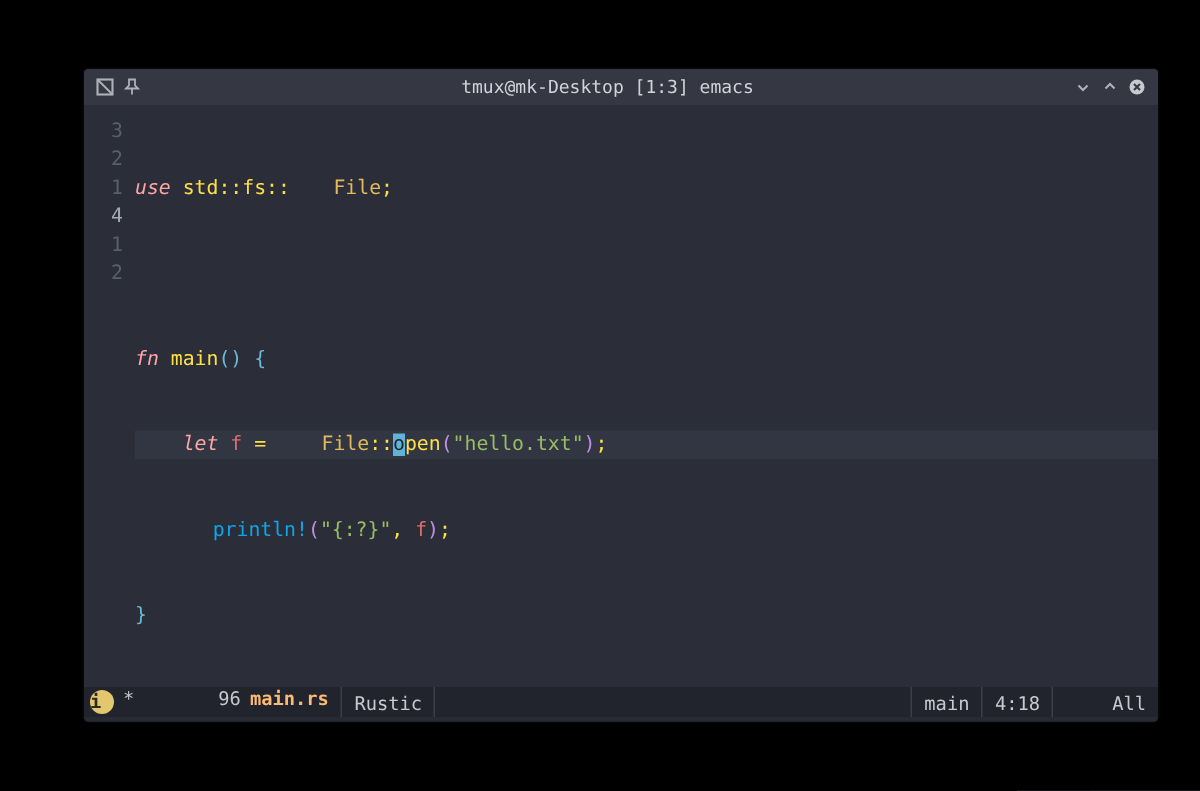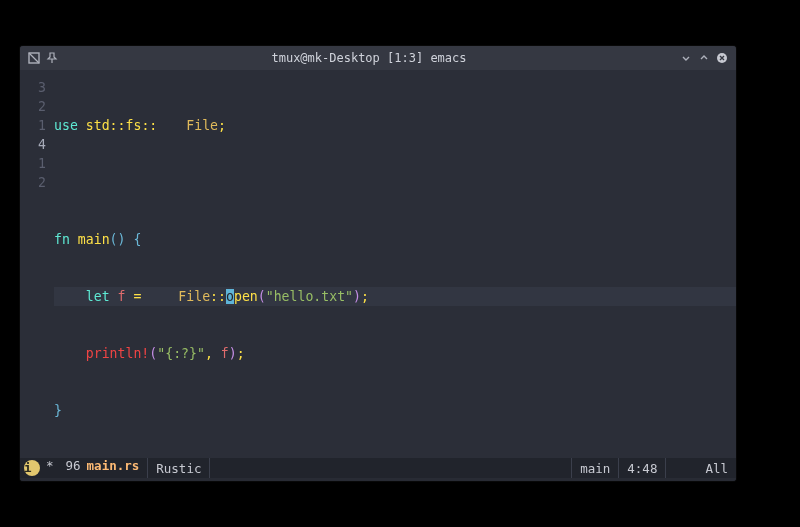--- a/index.html
+++ b/index.html
@@ -6,21 +6,21 @@
     body {
       background: #000;
       font-family: "DejaVu Sans Mono", Menlo, Consolas, monospace;
       font-size: 13px;
       width: 800px;
       height: 527px;
       overflow: hidden;
     }
     .outer {
       background: #000;
-      padding: 46px 20px;
+      padding: 46px 56px;
       width: 727px;
       height: 527px;
     }
     .window {
       width: 716px;
       height: 435px;
       background: #2b2e38;
       border-radius: 3px;
       box-shadow: 0 0 0 1px rgba(255,255,255,0.03);
       display: flex;
@@ -65,26 +65,26 @@
       white-space: pre;
     }
     .line { height: 19px; }
     .line.current .line-content {
       background: #323642;
       display: inline-block;
       width: 100%;
     }
     .gutter .line.current { color: #a6aab8; }
     
-    .kw { color: #5eead4; }        
+    .kw { color: #fca5a5; font-style: italic; }        
     .ty { color: #e0ba5b; margin-left: 29px; }          
     .var-red { color: #e06c6d; }          
     .paren-a { color: #6bb8d8; }
     .paren-b { color: #c58ee6; }
-    .macro { color: #ef4444; }
+    .macro { color: #0ea5e9; margin-left: 20px; }
     .str { color: #98be65; }
     .cursor { background: #5fb4d8; color: #24262e; }
     .white { color: #fde047; }
 
     
     .modeline {
       height: 20px;
       background: #21242c;
       display: flex;
       align-items: stretch;
@@ -106,21 +106,21 @@
       justify-content: center;
       padding: 0;
       font-weight: bold;
       border-radius: 50%;
       height: 16px;
       width: 16px;
       align-self: center;
       margin: 0 4px;
     }
     .ml-modified { padding: 0 6px 0 2px; }
-    .ml-count { padding: 0 6px; }
+    .ml-count { padding: 0 6px; margin-left: 44px; }
     .ml-filename { font-weight: bold; color: #fdba74; padding: 0 8px 0 0; border-right: 1px solid #3b3f4c; }
     .ml-spacer { flex: 1; border-right: 1px solid #3b3f4c; }
     .ml-pos { }
     .ml-all { background: #21242c; }
 
     
     .minibuffer {
       height: 22px;
       background: #282b34;
       color: #c7c9d1;
@@ -192,21 +192,21 @@
     </div>
 
     <div class="modeline">
       <span class="ml-warn">i</span>
       <span class="ml-modified">*</span>
       <span class="ml-count">96</span>
       <span class="ml-filename">main.rs</span>
       <span class="ml-seg">Rustic</span>
       <span class="ml-spacer"></span>
       <span class="ml-seg">main</span>
-      <span class="ml-seg ml-pos">4:48</span>
+      <span class="ml-seg ml-pos">4:18</span>
       <span class="ml-seg ml-all">All</span>
     </div>
 
     <div class="minibuffer">
       &nbsp;&nbsp;
     </div>
   </div>
 </div>
 
 </body></html>

